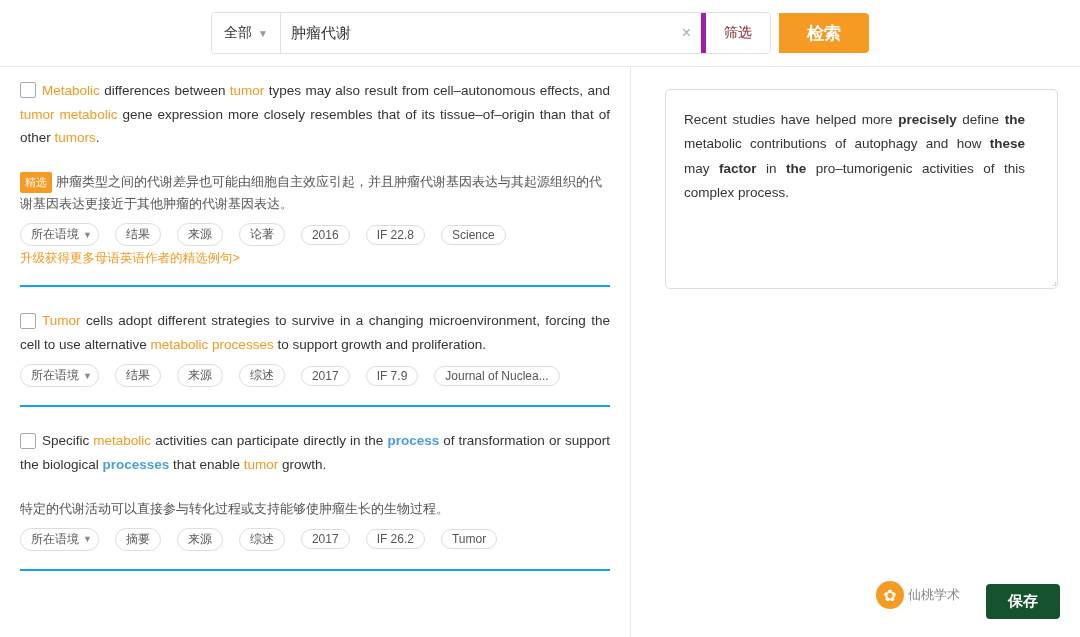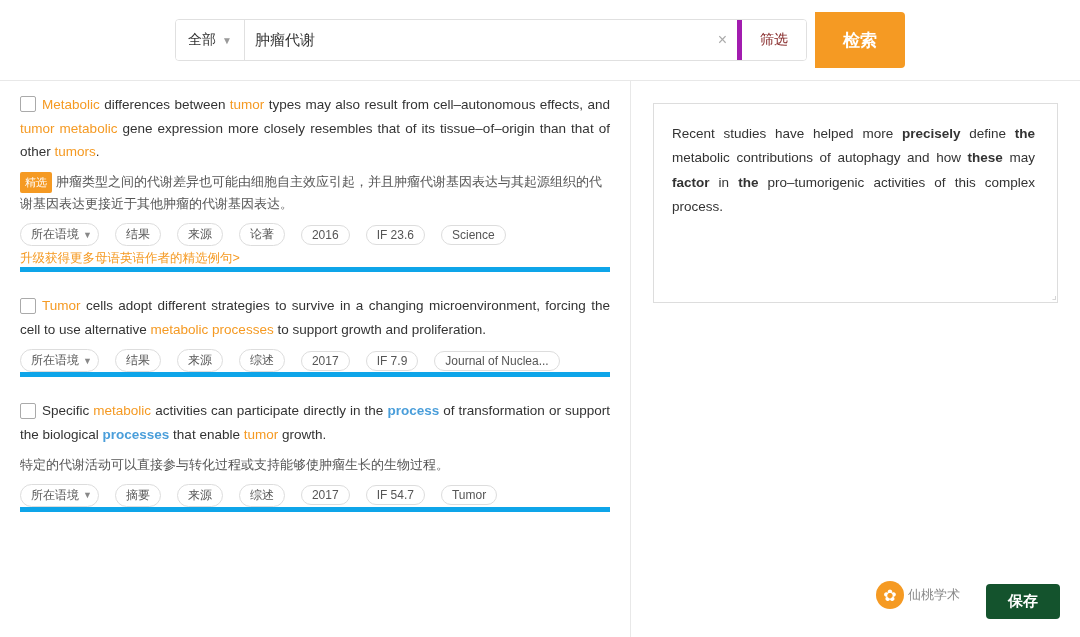--- a/index.html
+++ b/index.html
@@ -19,21 +19,21 @@
       justify-content: center;
       align-items: center;
       border-bottom: 1px solid #e8e8e8;
     }
     .search-container {
       display: flex;
       align-items: center;
       border: 1.5px solid #e0e0e0;
       border-radius: 4px;
       overflow: hidden;
-      width: 632px;
+      width: 560px;
     }
     .search-category {
       display: flex;
       align-items: center;
       padding: 0 12px;
       height: 40px;
       background: #fff;
       border-right: 1px solid #e0e0e0;
       cursor: pointer;
       font-size: 14px;
@@ -67,21 +67,21 @@
       border: none;
       border-left: 5px solid #a21caf;
       font-size: 14px;
       color: #7f1d1d;
       cursor: pointer;
       font-family: Liberation Serif, serif;
     }
     .search-btn {
       margin-left: 0;
       padding: 0 28px;
-      height: 56px;
+      height: 40px;
       background: #f59a23;
       color: #fff;
       border: none;
       font-size: 17px;
       font-weight: bold;
       cursor: pointer;
       border-radius: 0 4px 4px 0;
       margin-left: 8px;
     }
 
@@ -95,21 +95,22 @@
     
     .results-panel {
       flex: 1;
       padding: 12px 20px 0 20px;
       overflow-y: auto;
       background: #fff;
     }
 
     .result-item {
       margin-bottom: 22px;
-      border-bottom: 5px solid #0ea5e9;
+      padding-bottom: 18px;
+      border-bottom: 2px solid #0ea5e9;
     }
 
     .result-text {
       font-size: 13.5px;
       line-height: 1.75;
       color: #333;
       text-align: justify;
     }
 
     .result-text .highlight-orange {
@@ -129,21 +130,21 @@
       padding: 1px 5px;
       border-radius: 2px;
       margin-right: 4px;
       vertical-align: middle;
     }
 
     .translation-text {
       font-size: 13px;
       color: #555;
       line-height: 1.7;
-      margin-top: 7px;
+      margin-top: 21px;
     }
 
     .tags-row {
       display: flex;
       flex-wrap: wrap;
       gap: 16px;
       margin-top: 8px;
       align-items: center;
     }
 
@@ -251,24 +252,25 @@
       border: 1.5px solid #aaa;
       border-radius: 2px;
       margin-right: 6px;
       vertical-align: middle;
       position: relative;
       top: -1px;
     }
 
     .right-panel-border {
       border: 1px solid #ddd;
-      border-radius: 0;
-      padding: 18px 22px 30px 18px;
+      border-radius: 5px;
+      padding: 18px 32px 30px 18px;
       position: relative;
       min-height: 200px;
+      margin-left: 12px;
     }
   </style>
 </head>
 <body>
 
 <div class="search-bar">
   <div class="search-container">
     <div class="search-category">
       <span>全部</span>
       <span class="arrow">▼</span>
@@ -290,21 +292,21 @@
       </div>
       <div class="translation-text">
         <span class="translation-badge">精选</span>肿瘤类型之间的<span class="highlight-orange">代谢</span>差异也可能由细胞自主效应引起，并且<span class="highlight-orange">肿瘤代谢</span>基因表达与其起源组织的<span class="highlight-orange">代谢</span>基因表达更接近于其他<span class="highlight-orange">肿瘤</span>的<span class="highlight-orange">代谢</span>基因表达。
       </div>
       <div class="tags-row">
         <span class="tag has-arrow">所在语境<span class="tag-arrow">▼</span></span>
         <span class="tag">结果</span>
         <span class="tag">来源</span>
         <span class="tag">论著</span>
         <span class="tag">2016</span>
-        <span class="tag">IF 23.6</span>
+        <span class="tag">IF 22.8</span>
         <span class="tag">Science</span>
       </div>
       <a class="upgrade-link">升级获得更多母语英语作者的精选例句&gt;</a>
     </div>
 
     <div class="result-item">
       <div class="result-text">
         <span class="item-icon"></span><span class="highlight-orange">Tumor</span> cells adopt different strategies to survive in a changing microenvironment, forcing the cell to use alternative <span class="highlight-orange">metabolic processes</span> to support growth and proliferation.
       </div>
       <div class="tags-row">
@@ -324,21 +326,21 @@
       </div>
       <div class="translation-text">
         特定的<span class="highlight-orange">代谢</span>活动可以直接参与转化过程或支持能够使<span class="highlight-orange">肿瘤</span>生长的生物过程。
       </div>
       <div class="tags-row">
         <span class="tag has-arrow">所在语境<span class="tag-arrow">▼</span></span>
         <span class="tag">摘要</span>
         <span class="tag">来源</span>
         <span class="tag">综述</span>
         <span class="tag">2017</span>
-        <span class="tag">IF 54.7</span>
+        <span class="tag">IF 26.2</span>
         <span class="tag">Tumor</span>
       </div>
     </div>
 
   </div>
 
   <div class="right-panel">
     <div class="right-panel-border">
       <div class="right-panel-text">
         Recent studies have helped more <strong>precisely</strong> define <strong>the</strong> metabolic contributions of autophagy and how <strong>these</strong> may <strong>factor</strong> in <strong>the</strong> pro–tumorigenic activities of this complex process.

